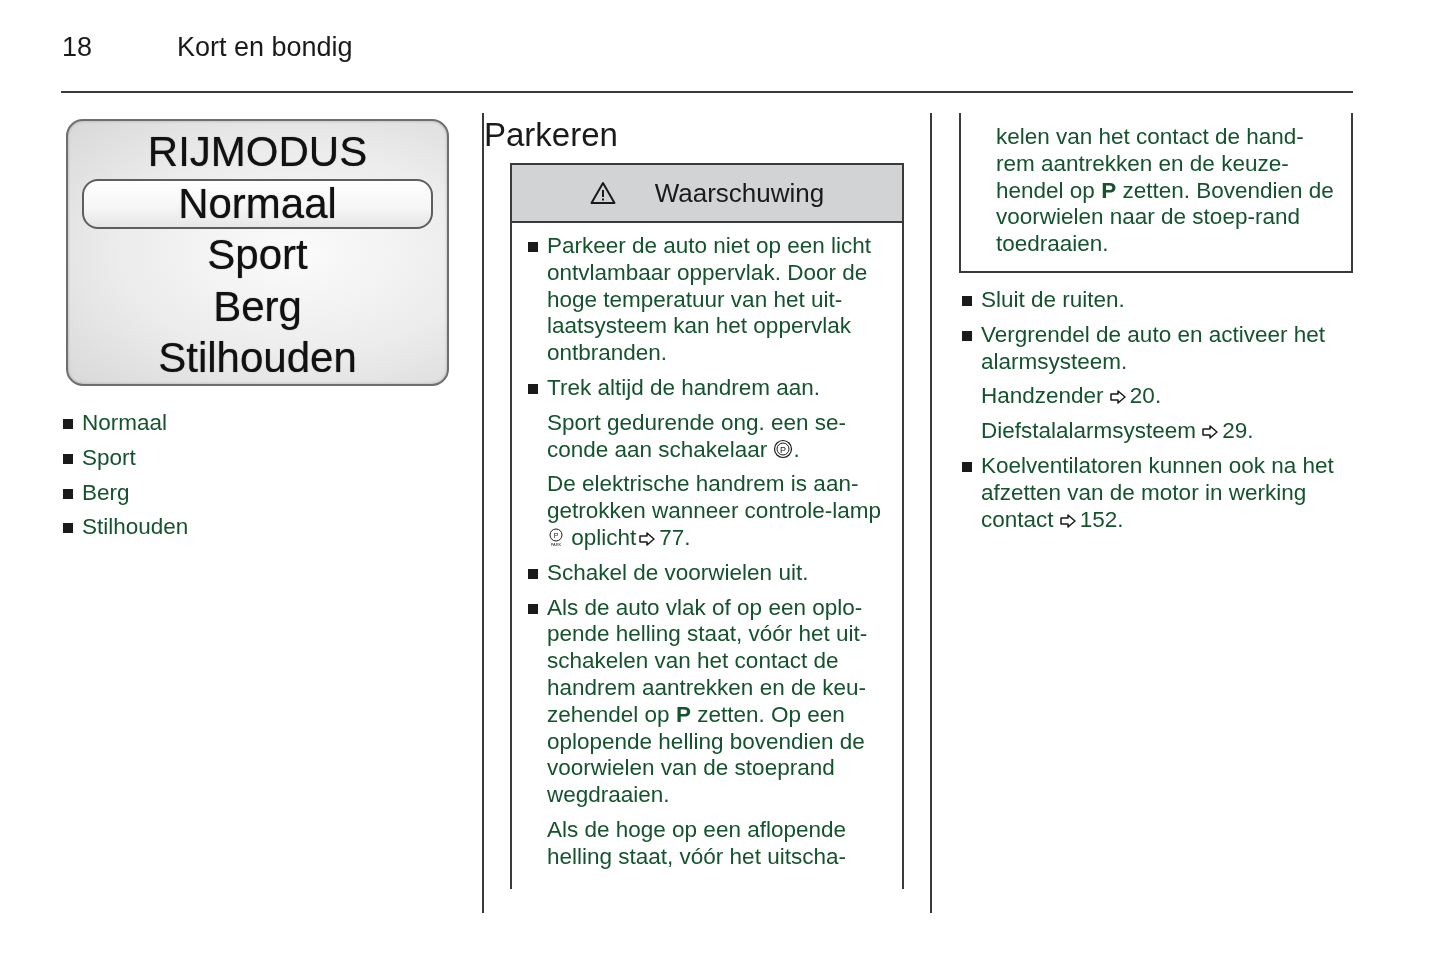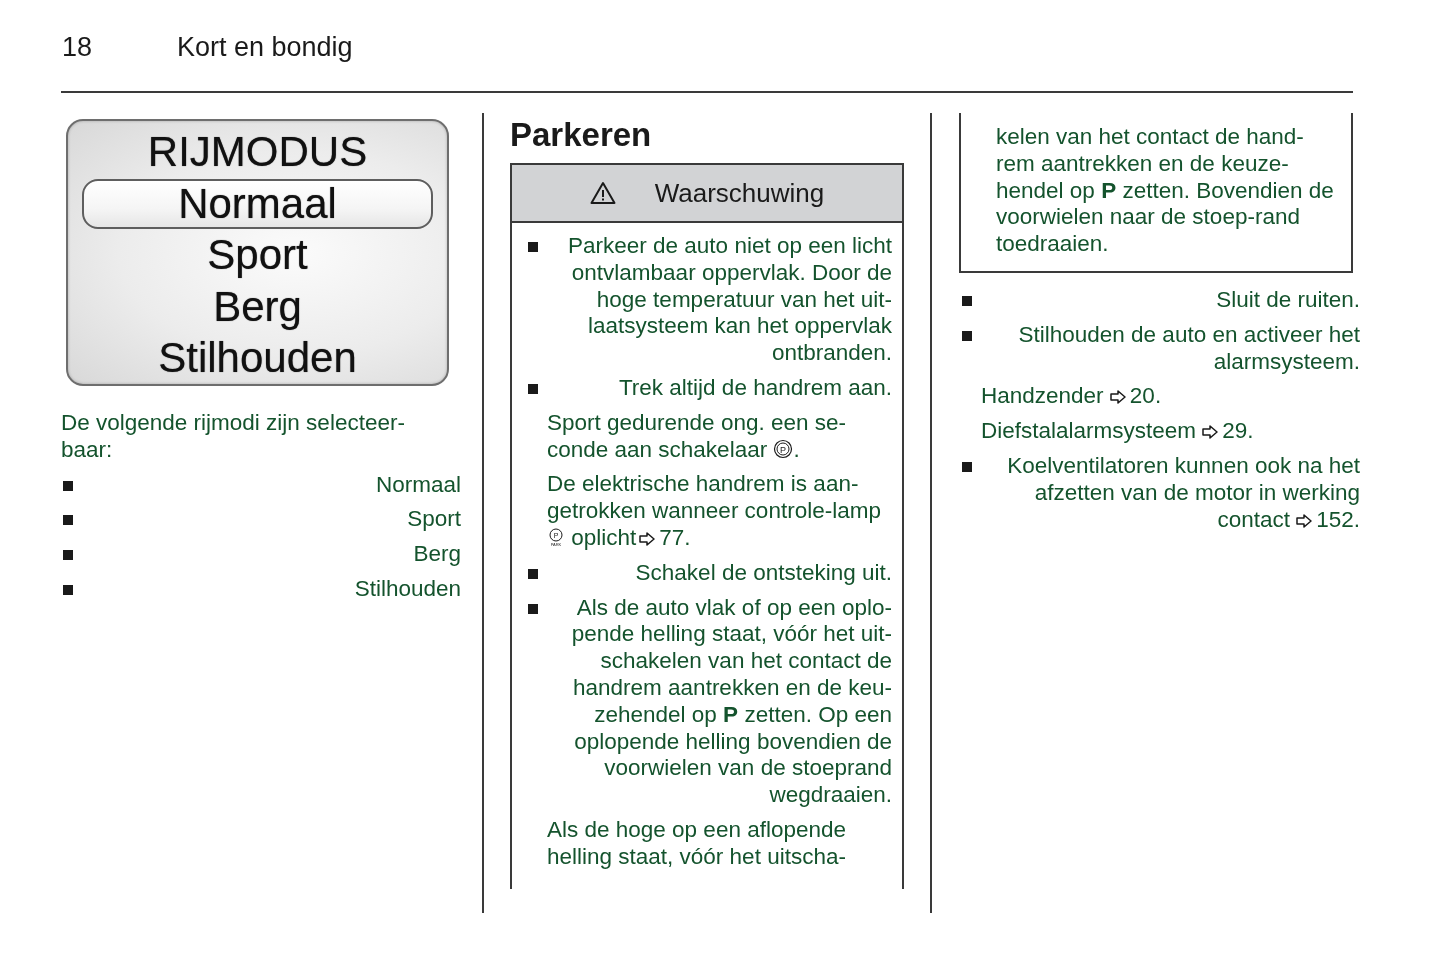--- a/index.html
+++ b/index.html
@@ -14,21 +14,21 @@
     .header-rule { left: 61px; top: 91px; width: 1292px; height: 2px; background: #3a3a3a; }
 
     
     .col-rule { width: 1.5px; background: #3a3a3a; }
     .col-rule-1 { left: 482px; top: 113px; height: 800px; }
     .col-rule-2 { left: 930px; top: 113px; height: 800px; }
 
     
     .txt { font-size: 22.5px; line-height: 26.8px; color: #14532d; }
     .bullet-list { list-style: none; }
-    .bullet-list li { position: relative; padding-left: 21px; margin-bottom: 8px; text-align: right; }
+    .bullet-list li { position: relative; padding-left: 21px; margin-bottom: 8px; }
     .bullet-list li .sq {
       position: absolute; left: 2px; top: 9px; width: 10px; height: 10px; background: #1a1a1a;
     }
     .sub-p { padding-left: 21px; margin-bottom: 8px; }
     .arrow { display: inline-block; width: 16px; height: 14px; vertical-align: -1px; margin-right: 4px; }
     .arrow svg { width: 16px; height: 14px; display: block; }
     .bold-p { font-weight: bold; }
 
     
     .display {
@@ -50,21 +50,21 @@
     }
     .d-1 { top: 58px; }
     .d-2 { top: 109px; }
     .d-3 { top: 161px; }
     .d-4 { top: 212px; }
 
     
     .left-text { left: 61px; top: 410px; width: 400px; }
 
     
-    .section-heading { left: 510px; top: 114px; font-size: 33px; line-height: 42px; font-weight: bold; }
+    .section-heading { left: 484px; top: 114px; font-size: 33px; line-height: 42px; }
     .warning-box {
       left: 510px; top: 163px; width: 394px; height: 726px;
       border: 2px solid #3a3a3a; border-bottom: none;
     }
     .warning-header {
       height: 58px; background: #d2d3d5; border-bottom: 2px solid #3a3a3a;
       display: flex; align-items: center; justify-content: center;
       font-size: 26px;
       gap: 36px;
     }
@@ -94,24 +94,20 @@
 <div class="abs display">
   <div class="display-item d-title">RIJMODUS</div>
   <div class="d-sel"></div>
   <div class="display-item d-1">Normaal</div>
   <div class="display-item d-2">Sport</div>
   <div class="display-item d-3">Berg</div>
   <div class="display-item d-4">Stilhouden</div>
 </div>
 
 <div class="abs left-text txt">
-  <p style="margin-bottom:8px;">
-    <span>De volgende rijmodi zijn selecteer-</span><br>
-    <span>baar:</span>
-  </p>
   <ul class="bullet-list">
     <li><span class="sq"></span><span>Normaal</span></li>
     <li><span class="sq"></span><span>Sport</span></li>
     <li><span class="sq"></span><span>Berg</span></li>
     <li style="margin-bottom:6px;"><span class="sq"></span><span>Stilhouden</span></li>
   </ul>
 </div>
 
 <div class="abs section-heading">Parkeren</div>
 
@@ -150,21 +146,21 @@
         <text x="9" y="11" font-size="7" text-anchor="middle" font-family="Liberation Sans, sans-serif" fill="#1a1a1a">P</text>
         <text x="9" y="19" font-size="4" text-anchor="middle" font-family="Liberation Sans, sans-serif" fill="#1a1a1a">PARK</text>
       </svg>
       <span>oplicht</span><span class="arrow" style="margin-left:3px;"><svg viewBox="0 0 16 14">
             <path d="M1 4 H8 V1 L15 7 L8 13 V10 H1 Z" fill="none" stroke="#1a1a1a" stroke-width="1.5" stroke-linejoin="round"></path>
           </svg></span><span>77.</span>
     </p>
     <ul class="bullet-list">
       <li>
         <span class="sq"></span>
-        <span>Schakel de ontsteking uit.</span>
+        <span>Schakel de voorwielen uit.</span>
       </li>
       <li>
         <span class="sq"></span>
         <span>Als de auto vlak of op een oplo-pende helling staat, vóór het uit-schakelen van het contact de handrem aantrekken en de keu-zehendel op</span>
         <span class="bold-p">P</span>
         <span>zetten. Op een oplopende helling bovendien de voorwielen van de stoeprand wegdraaien.</span>
       </li>
     </ul>
     <p class="sub-p">
       <span>Als de hoge op een aflopende helling staat, vóór het uitscha-</span>
@@ -181,21 +177,21 @@
 </div>
 
 <div class="abs right-list txt">
   <ul class="bullet-list">
     <li>
       <span class="sq"></span>
       <span>Sluit de ruiten.</span>
     </li>
     <li>
       <span class="sq"></span>
-      <span>Stilhouden de auto en activeer het alarmsysteem.</span>
+      <span>Vergrendel de auto en activeer het alarmsysteem.</span>
     </li>
   </ul>
   <p class="sub-p">
     <span>Handzender</span>
     <span class="arrow"><svg viewBox="0 0 16 14">
           <path d="M1 4 H8 V1 L15 7 L8 13 V10 H1 Z" fill="none" stroke="#1a1a1a" stroke-width="1.5" stroke-linejoin="round"></path>
         </svg></span><span>20.</span>
   </p>
   <p class="sub-p">
     <span>Diefstalalarmsysteem</span>

